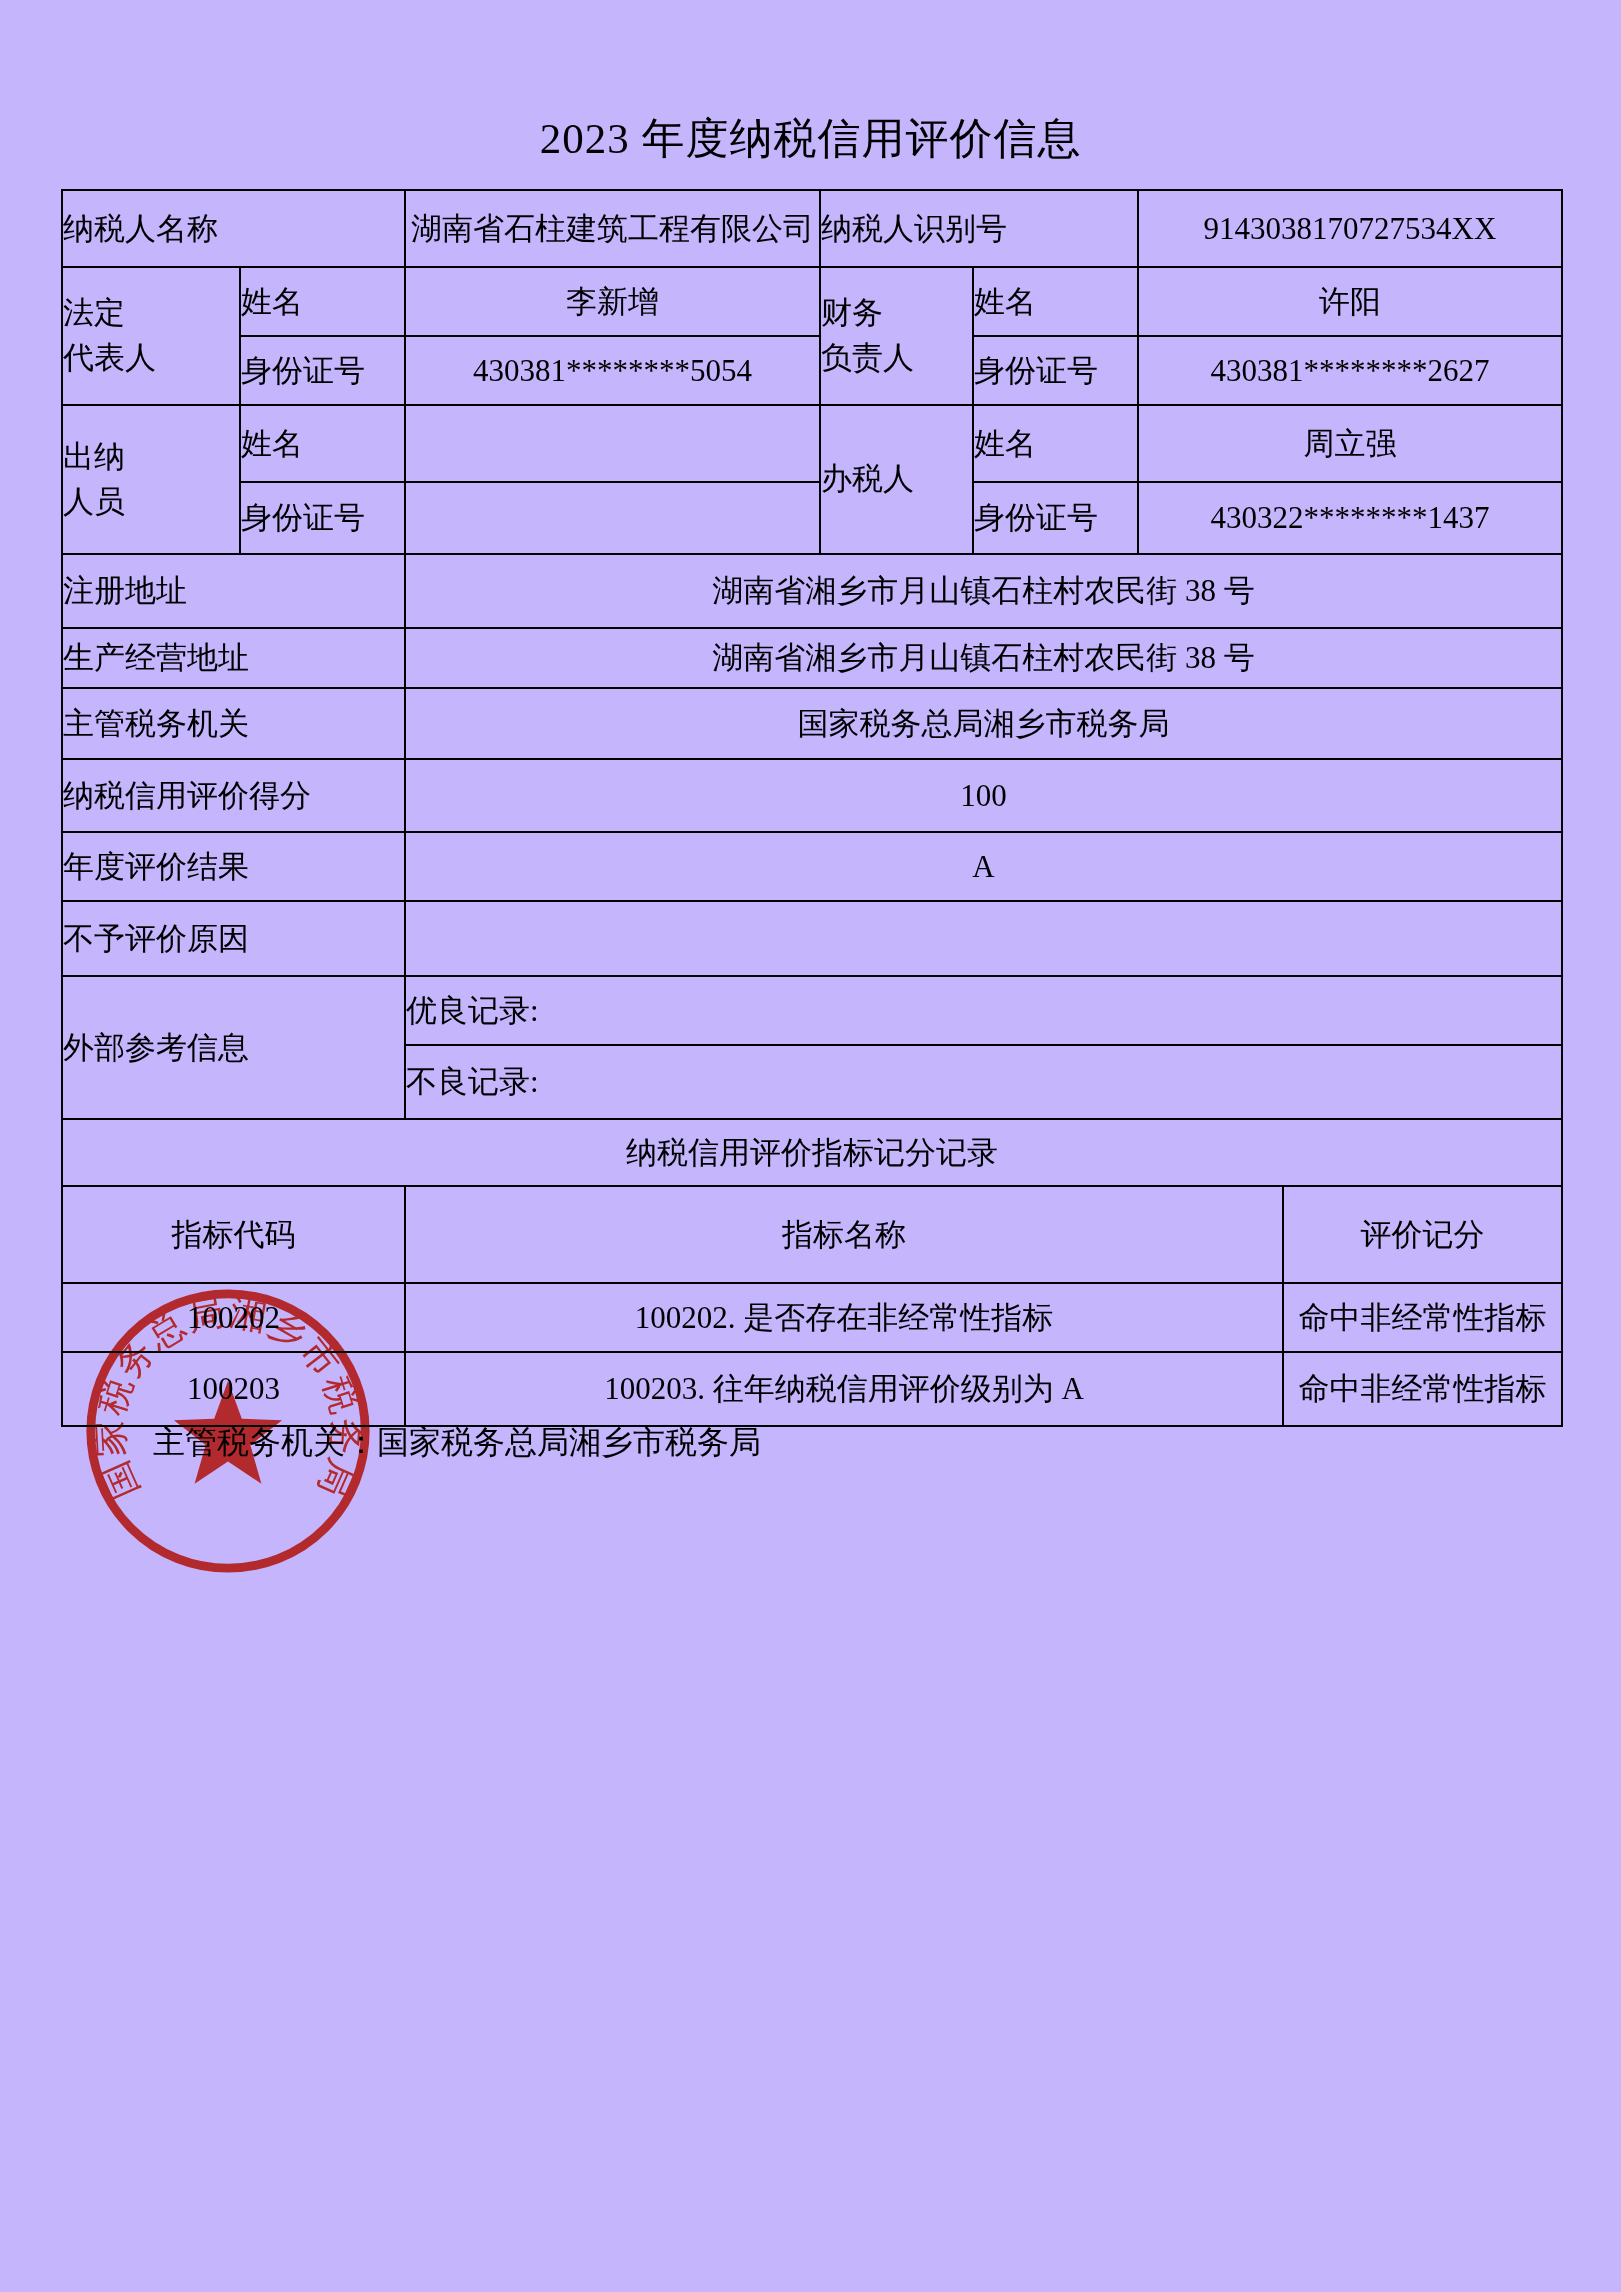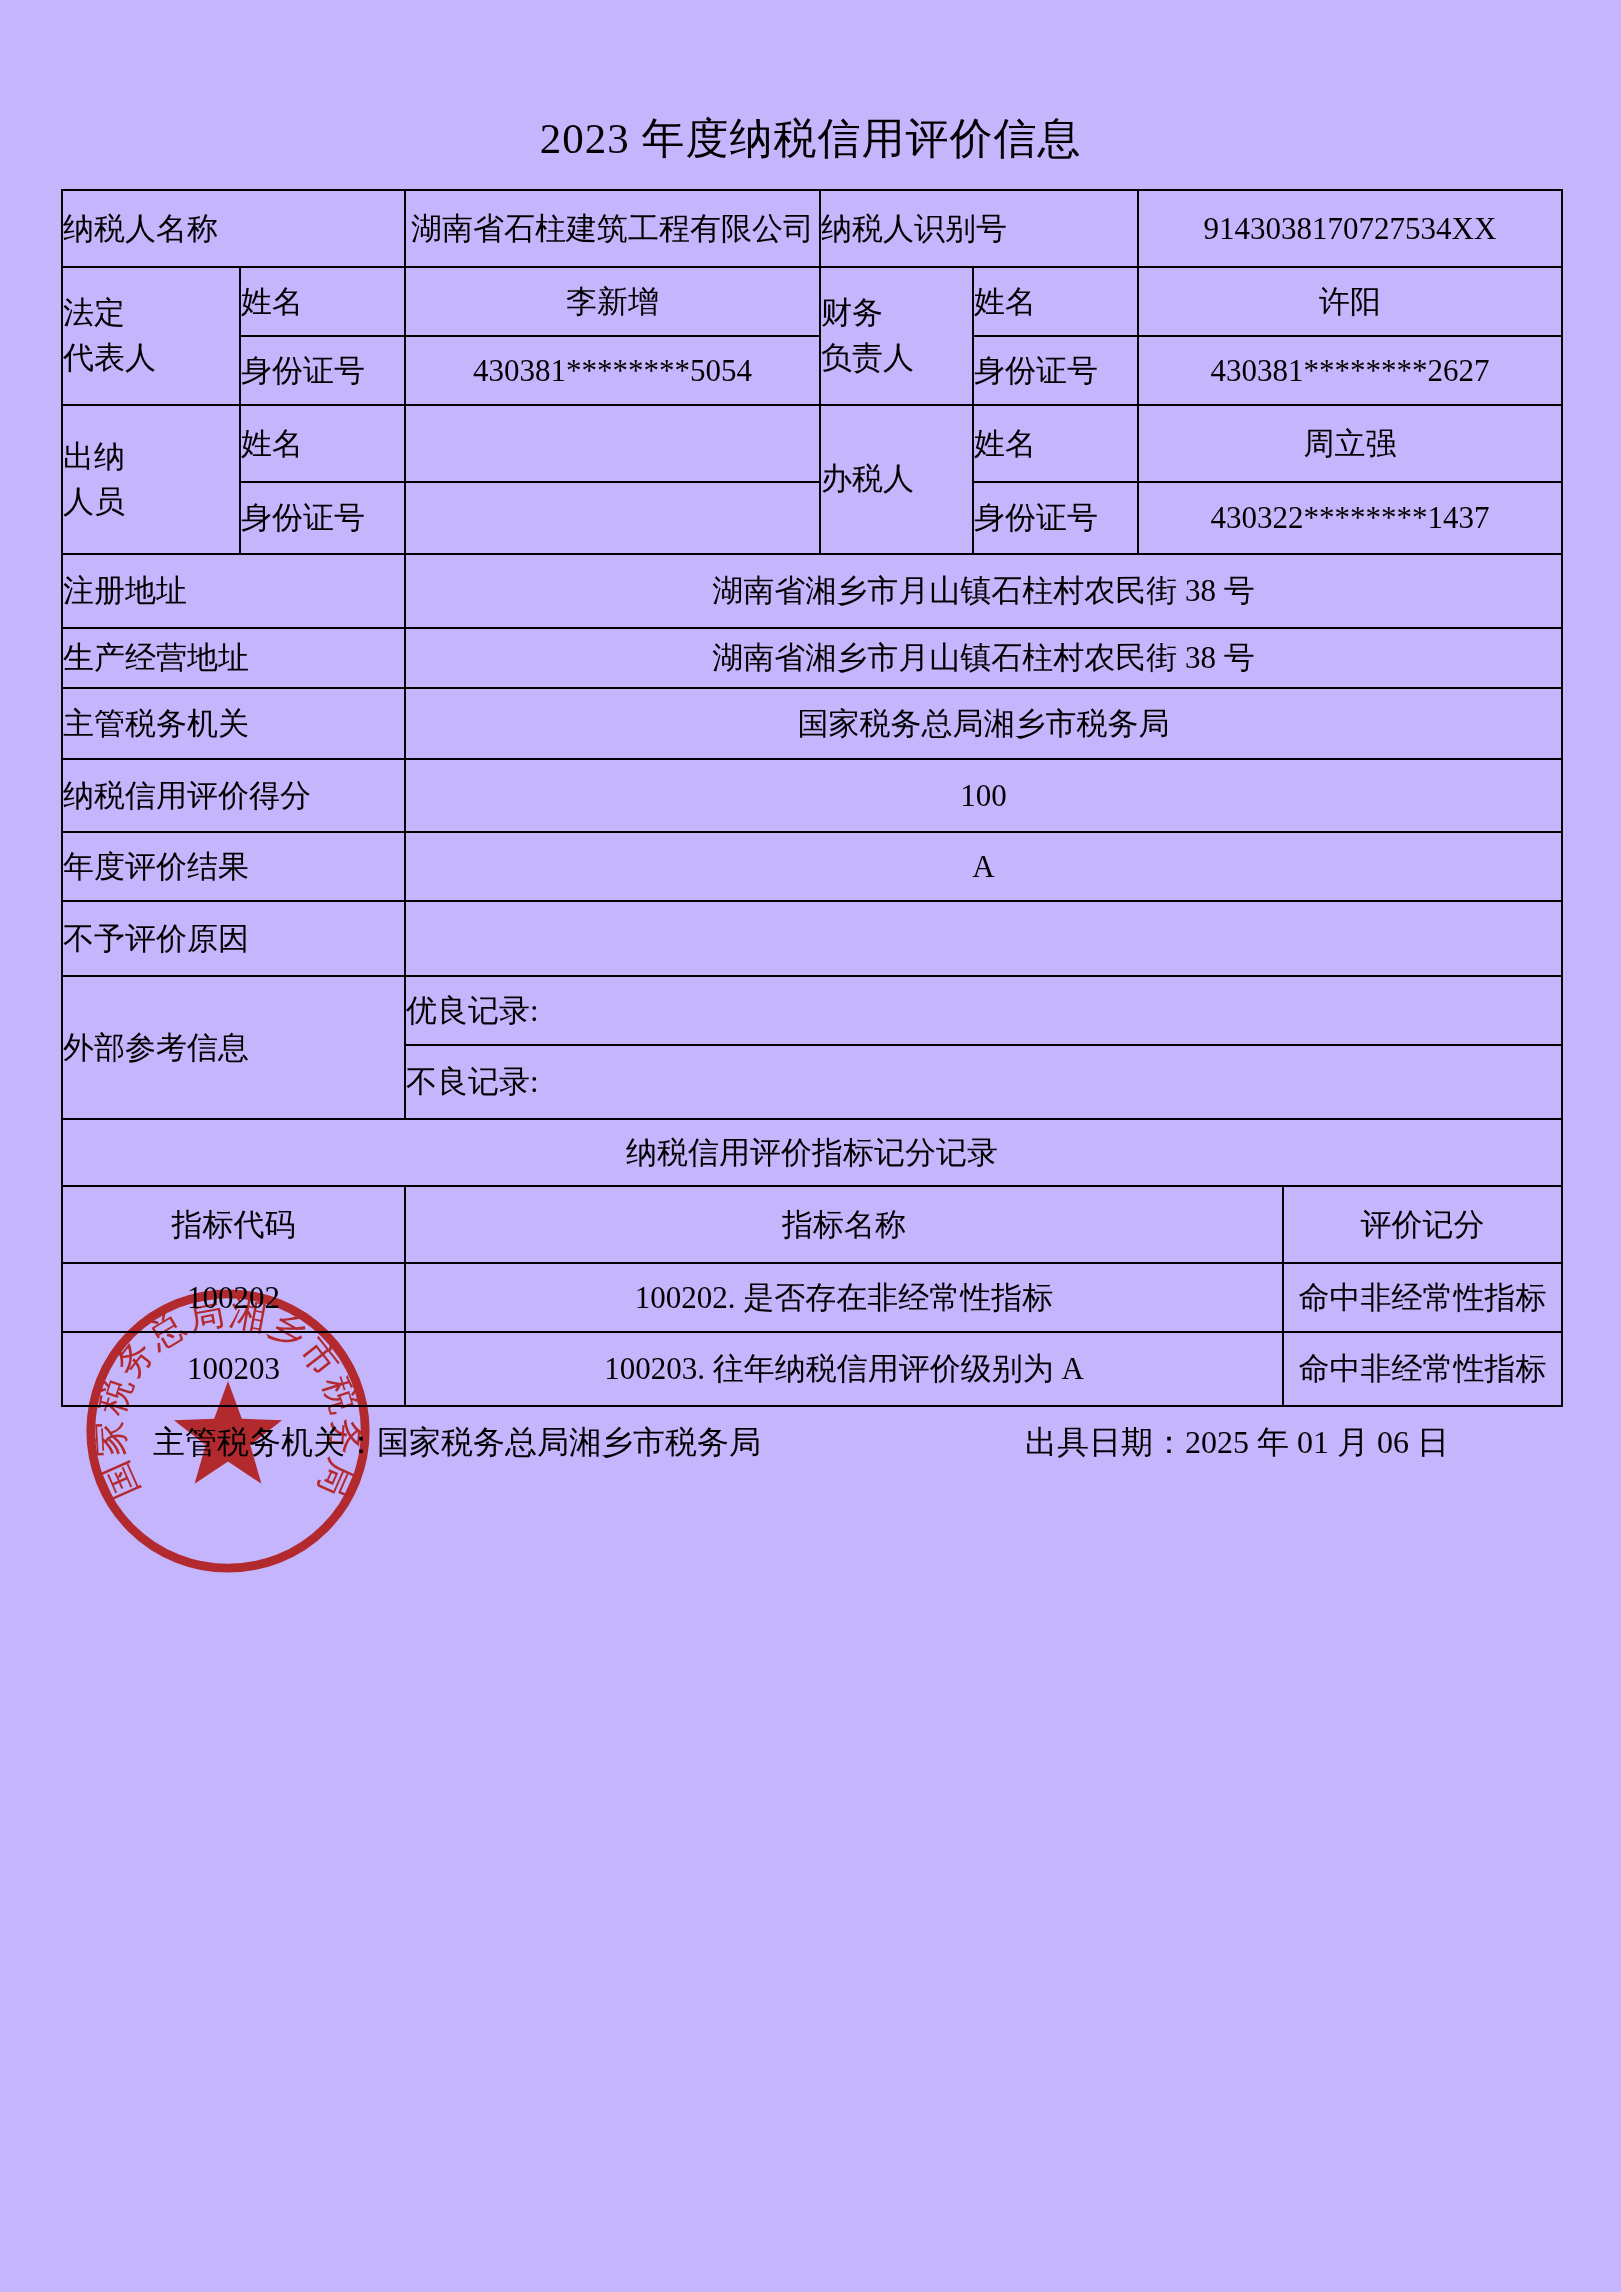--- a/index.html
+++ b/index.html
@@ -145,42 +145,41 @@
       <tr style="height:69px">
         <td colspan="2" rowspan="2" class="lbl">外部参考信息</td>
         <td colspan="5" class="sub">优良记录:</td>
       </tr>
       <tr style="height:74px">
         <td colspan="5" class="sub">不良记录:</td>
       </tr>
       <tr style="height:67px">
         <td colspan="7" class="section">纳税信用评价指标记分记录</td>
       </tr>
-      <tr style="height:77px">
+      <tr style="height:97px">
         <td colspan="2" class="val">指标代码</td>
         <td colspan="4" class="val">指标名称</td>
         <td class="val">评价记分</td>
       </tr>
       <tr style="height:69px">
         <td colspan="2" class="val">100202</td>
         <td colspan="4" class="val">100202. 是否存在非经常性指标</td>
         <td class="val">命中非经常性指标</td>
       </tr>
       <tr style="height:74px">
         <td colspan="2" class="val">100203</td>
         <td colspan="4" class="val">100203. 往年纳税信用评价级别为 A</td>
         <td class="val">命中非经常性指标</td>
       </tr>
     </tbody>
   </table>
 
   <div class="footer">
     <span class="authority-label">主管税务机关</span>
     <span class="authority-value">：国家税务总局湘乡市税务局</span>
-    <span class="issue-date">出具日期：2025 年 01 月 06 日</span>
   </div>
 
   <svg class="stamp" viewBox="0 0 300 300" xmlns="http://www.w3.org/2000/svg">
     <defs>
       <path id="stamp-arc" d="M 56.5 204 A 108 108 0 1 1 243.5 204" fill="none"></path>
     </defs>
     <circle cx="150" cy="150" r="140" fill="none" stroke-width="9" stroke="#e8291c"></circle>
     <polygon points="150,99 164.1,137.6 205.2,139.1 172.8,164.4 184.1,203.9 150,181 115.9,203.9 127.2,164.4 94.8,139.1 135.9,137.6" fill="#e8291c"></polygon>
     <text font-size="37" text-anchor="middle" font-family="Liberation Serif, DejaVu Serif, serif" letter-spacing="2" fill="#e8291c">
       <textPath href="#stamp-arc" startOffset="50%">国家税务总局湘乡市税务局</textPath>

